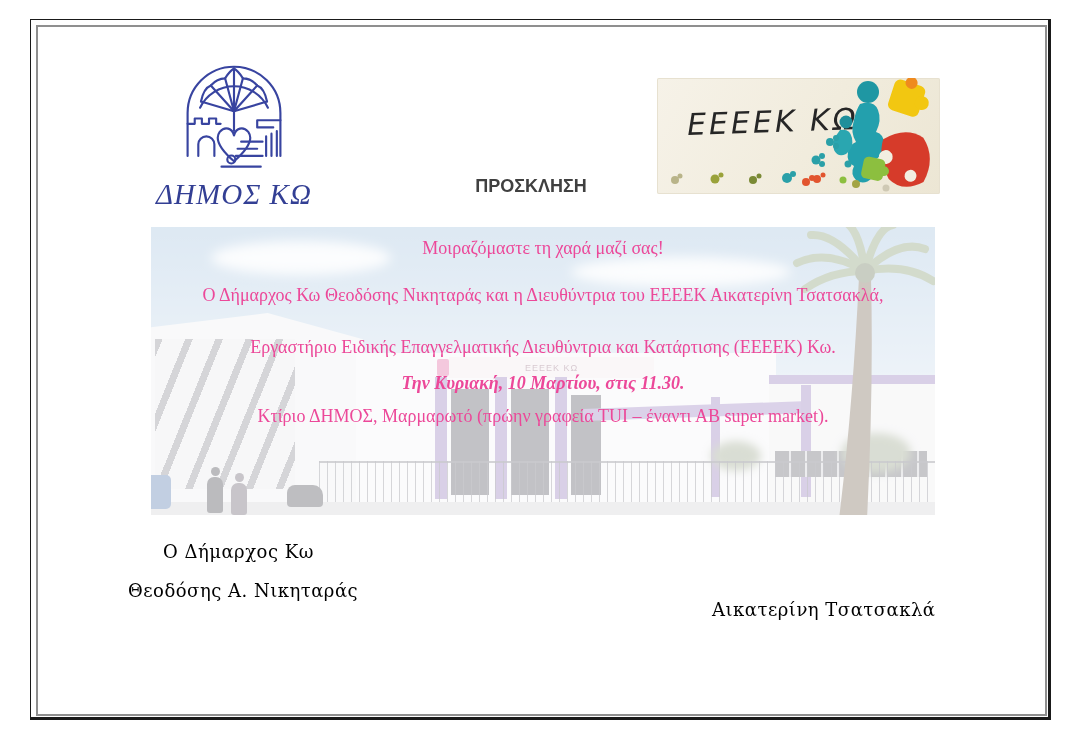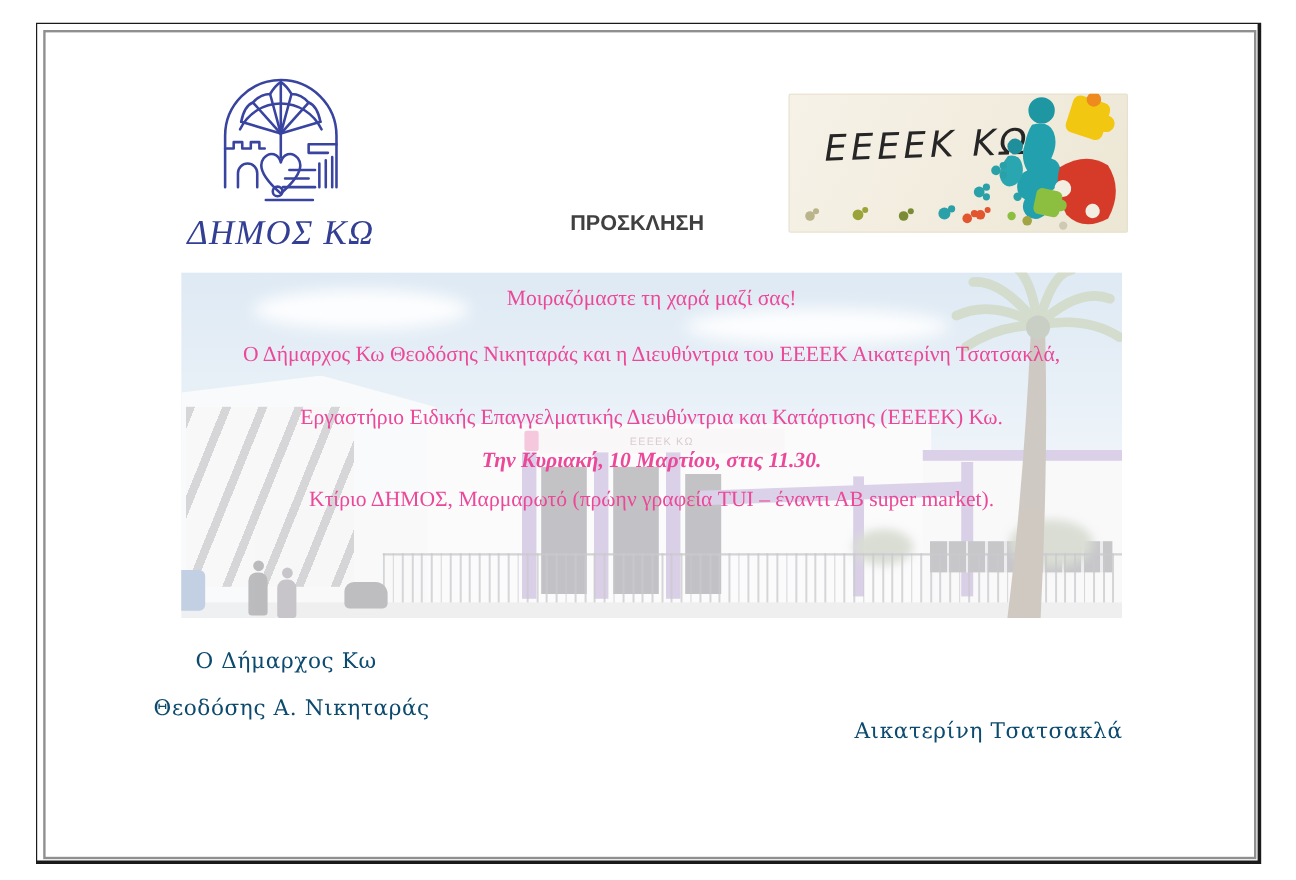--- a/index.html
+++ b/index.html
@@ -61,21 +61,21 @@
   .scooter{position:absolute;left:136px;top:258px;width:36px;height:22px;background:#3d3d46;border-radius:8px 10px 4px 4px;}
   .car{position:absolute;left:-8px;top:248px;width:28px;height:34px;background:#4a6fa8;border-radius:5px;}
   .palm{position:absolute;left:636px;top:-8px;}
 
   
   .inv-line{position:absolute;left:151px;width:784px;text-align:center;font-size:18px;color:#ec4899;}
   .inv-line.bold{font-weight:bold;font-style:italic;}
 
   
   .sig{position:absolute;font-size:19px;letter-spacing:0.5px;font-family:"DejaVu Serif", serif;
-       font-size:18px;color:#0c4a6e;}
+       font-size:18px;color:#000000;}
 </style>
 </head>
 <body>
 
 <div class="page">
   <div class="frame-outer"></div>
   <div class="frame-inner"></div>
 
   <div class="muni-logo">
     <svg class="muni-emblem" width="128" height="116" viewBox="0 0 140 130" fill="none" stroke="#3844a0" stroke-width="2.4" stroke-linecap="round" stroke-linejoin="round">

